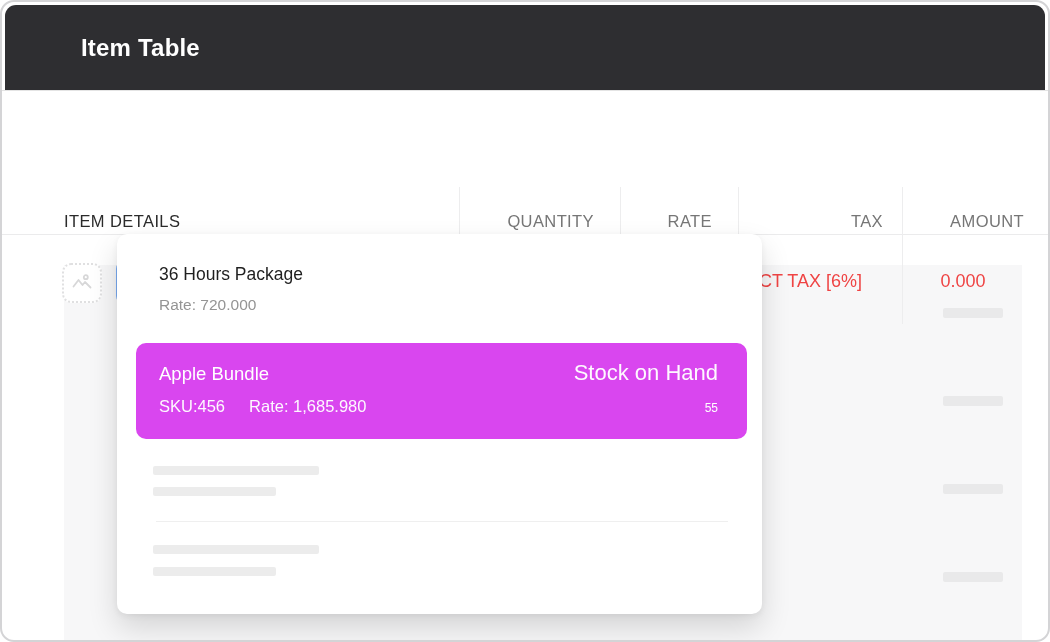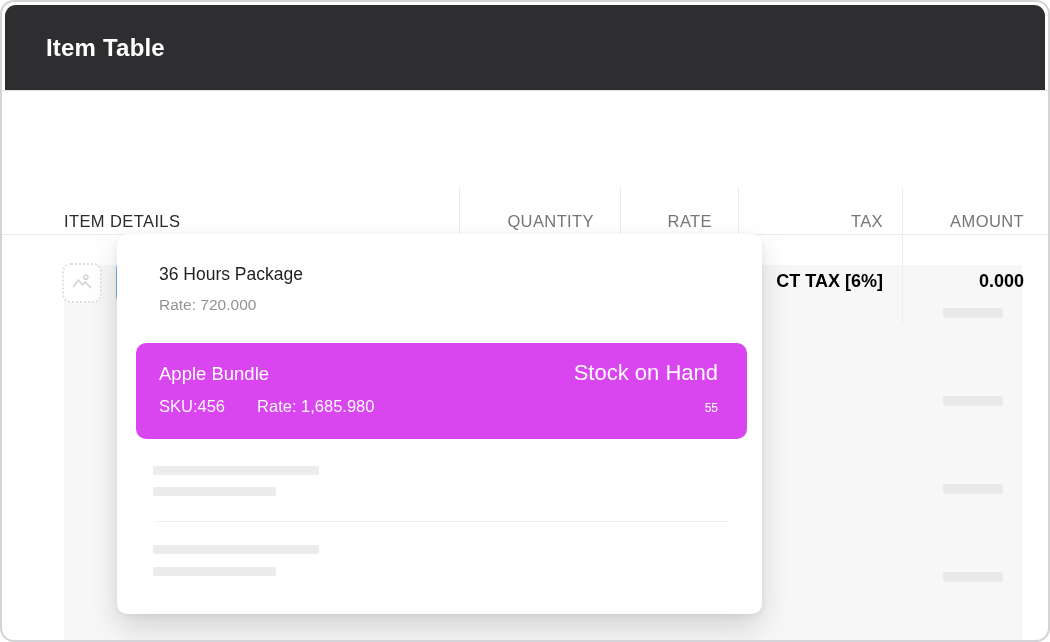--- a/index.html
+++ b/index.html
@@ -11,21 +11,21 @@
     overflow:hidden;
   }
 
   
   .titlebar {
     position:absolute; left:3px; right:3px; top:3px; height:85px;
     background:#2e2e31; border-radius:11px 11px 0 0;
     display:flex; align-items:center;
   }
   .titlebar .title {
-    margin-left:41px; color:#ffffff; font-size:24px; font-weight:600; letter-spacing:.2px;
+    margin-left:76px; color:#ffffff; font-size:24px; font-weight:600; letter-spacing:.2px;
   }
 
   
   .table-area {
     position:absolute; left:0; right:0; top:88px; height:145px;
     background:#ffffff; border-top:1px solid #e4e4e4; border-bottom:1px solid #ebebec;
     z-index:2;
     padding-left:7px;
   }
   .col-divider { position:absolute; top:96px; height:137px; width:1px; background:#ededee; z-index:3; }
@@ -35,22 +35,22 @@
     position:absolute; top:121px; height:20px; font-size:16.5px; color:#767676;
     letter-spacing:.4px; text-align:right; z-index:3;
   }
   .lbl-item { left:62px; width:220px; text-align:left; color:#2b2b2b; font-weight:500; }
   .lbl-qty  { left:457px; width:135px; }
   .lbl-rate { left:618px; width:92px; }
   .lbl-tax  { left:736px; width:145px; }
   .lbl-amt  { left:900px; width:122px; }
 
   .cell-value {
-    position:absolute; top:180px; height:22px; font-size:18px; color:#000000;
-    font-weight:700; text-align:right; z-index:3; cursor:pointer;
+    position:absolute; top:180px; height:22px; font-size:18px; color:#ef4444;
+    font-weight:400; text-align:center; z-index:3; cursor:pointer;
   }
   .val-qty  { left:457px; width:135px; }
   .val-rate { left:618px; width:92px; }
   .val-tax  { left:736px; width:145px; }
   .val-amt  { left:900px; width:122px; }
 
   .item-image-box {
     position:absolute; left:60px; top:172px; width:40px; height:40px;
     border:2px dotted #e0e0e1; border-radius:9px; z-index:3;
     display:flex; align-items:center; justify-content:center; background:#fff;
@@ -81,21 +81,21 @@
 
   .dd-item-selected {
     position:absolute; left:19px; top:109px; width:611px; height:96px;
     background:#d946ef; border-radius:10px; color:#ffffff; cursor:pointer;
   }
   .sel-row { display:flex; justify-content:space-between; align-items:baseline; padding:0 29px 0 23px; }
   .sel-row1 { margin-top:17px; }
   .sel-row2 { margin-top:11px; }
   .sel-name { font-size:18.5px; }
   .sel-stock-label { font-size:22px; color:rgba(255,255,255,.96); }
-  .sel-meta { font-size:16.5px; color:rgba(255,255,255,.96); display:flex; gap:32px; }
+  .sel-meta { font-size:16.5px; color:rgba(255,255,255,.96); display:flex; gap:24px; }
   .sel-stock-value { font-size:12px; }
 
   .dd-skel { position:absolute; background:#ececec; border-radius:2px; height:9px; }
   .s1a{left:36px; top:232px; width:166px;}
   .s1b{left:36px; top:253px; width:123px;}
   .s2a{left:36px; top:311px; width:166px;}
   .s2b{left:36px; top:333px; width:123px;}
   .dd-divider { position:absolute; left:39px; top:287px; width:572px; height:1px; background:#efefef; }
 </style>
 </head>

